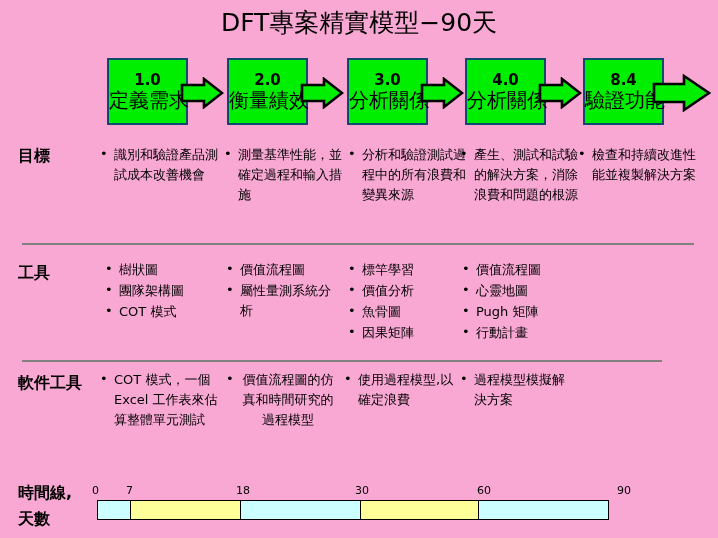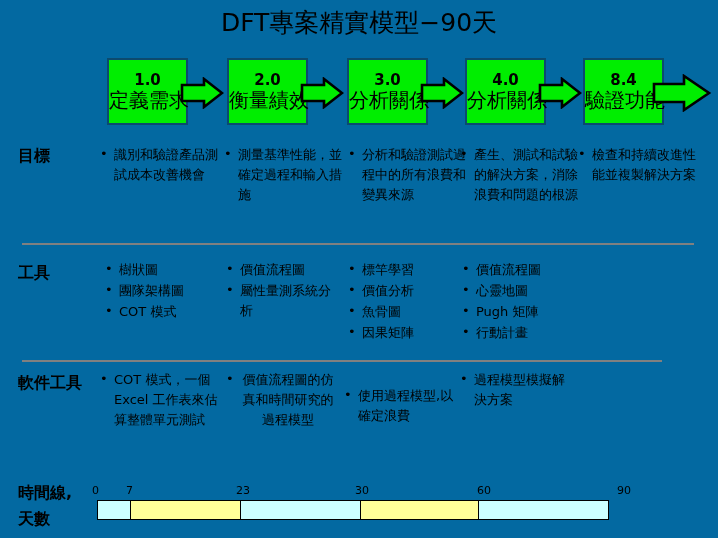--- a/index.html
+++ b/index.html
@@ -7,21 +7,21 @@
     margin: 0; padding: 0;
     width: 718px; height: 538px;
     background: #ffffff;
     font-family: "DejaVu Sans", "Liberation Sans", sans-serif;
     color: #000000;
     overflow: hidden;
   }
   #page {
     position: relative;
     width: 718px; height: 538px;
-    background: #0369a1;
+    background: #f9a8d4;
   }
 
   
   #title {
     position: absolute;
     left: 0; top: 6px;
     width: 718px;
     text-align: center;
     font-size: 25px;
     font-weight: 400;
@@ -263,34 +263,34 @@
   <div class="hrule" style="top:360px; width:640px;"></div>
 
   <div class="row-label" style="top:372px;">軟件工具</div>
 
   <div class="col" style="left:100px; top:370px; width:118px;">
     <div class="para">COT 模式，一個 Excel 工作表來估算整體單元測試</div>
   </div>
   <div class="col" style="left:226px; top:370px; width:110px;text-align:center;">
     <div class="para">價值流程圖的仿真和時間研究的過程模型</div>
   </div>
-  <div class="col" style="left:344px; top:370px; width:112px;margin-top:16px;">
+  <div class="col" style="left:344px; top:370px; width:112px;">
     <div class="para">使用過程模型,以確定浪費</div>
   </div>
   <div class="col" style="left:460px; top:370px; width:112px;">
     <div class="para">過程模型模擬解決方案</div>
   </div>
 
   <div class="row-label" style="top:482px;">時間線,</div>
   <div class="row-label" style="top:508px;">天數</div>
 
   <div id="timeline-ticks">
     <span class="tick" style="left:92px;">0</span>
     <span class="tick" style="left:126px;">7</span>
-    <span class="tick" style="left:236px;">23</span>
+    <span class="tick" style="left:236px;">18</span>
     <span class="tick" style="left:355px;">30</span>
     <span class="tick" style="left:477px;">60</span>
     <span class="tick" style="left:617px;">90</span>
   </div>
 
   <div id="timeline-bar" style="left:97px; width:512px;">
     <div class="seg" style="width:33px;  background:#CCFFFF;"></div>
     <div class="seg" style="width:110px; background:#FFFF99;"></div>
     <div class="seg" style="width:120px; background:#CCFFFF;"></div>
     <div class="seg" style="width:118px; background:#FFFF99;"></div>

